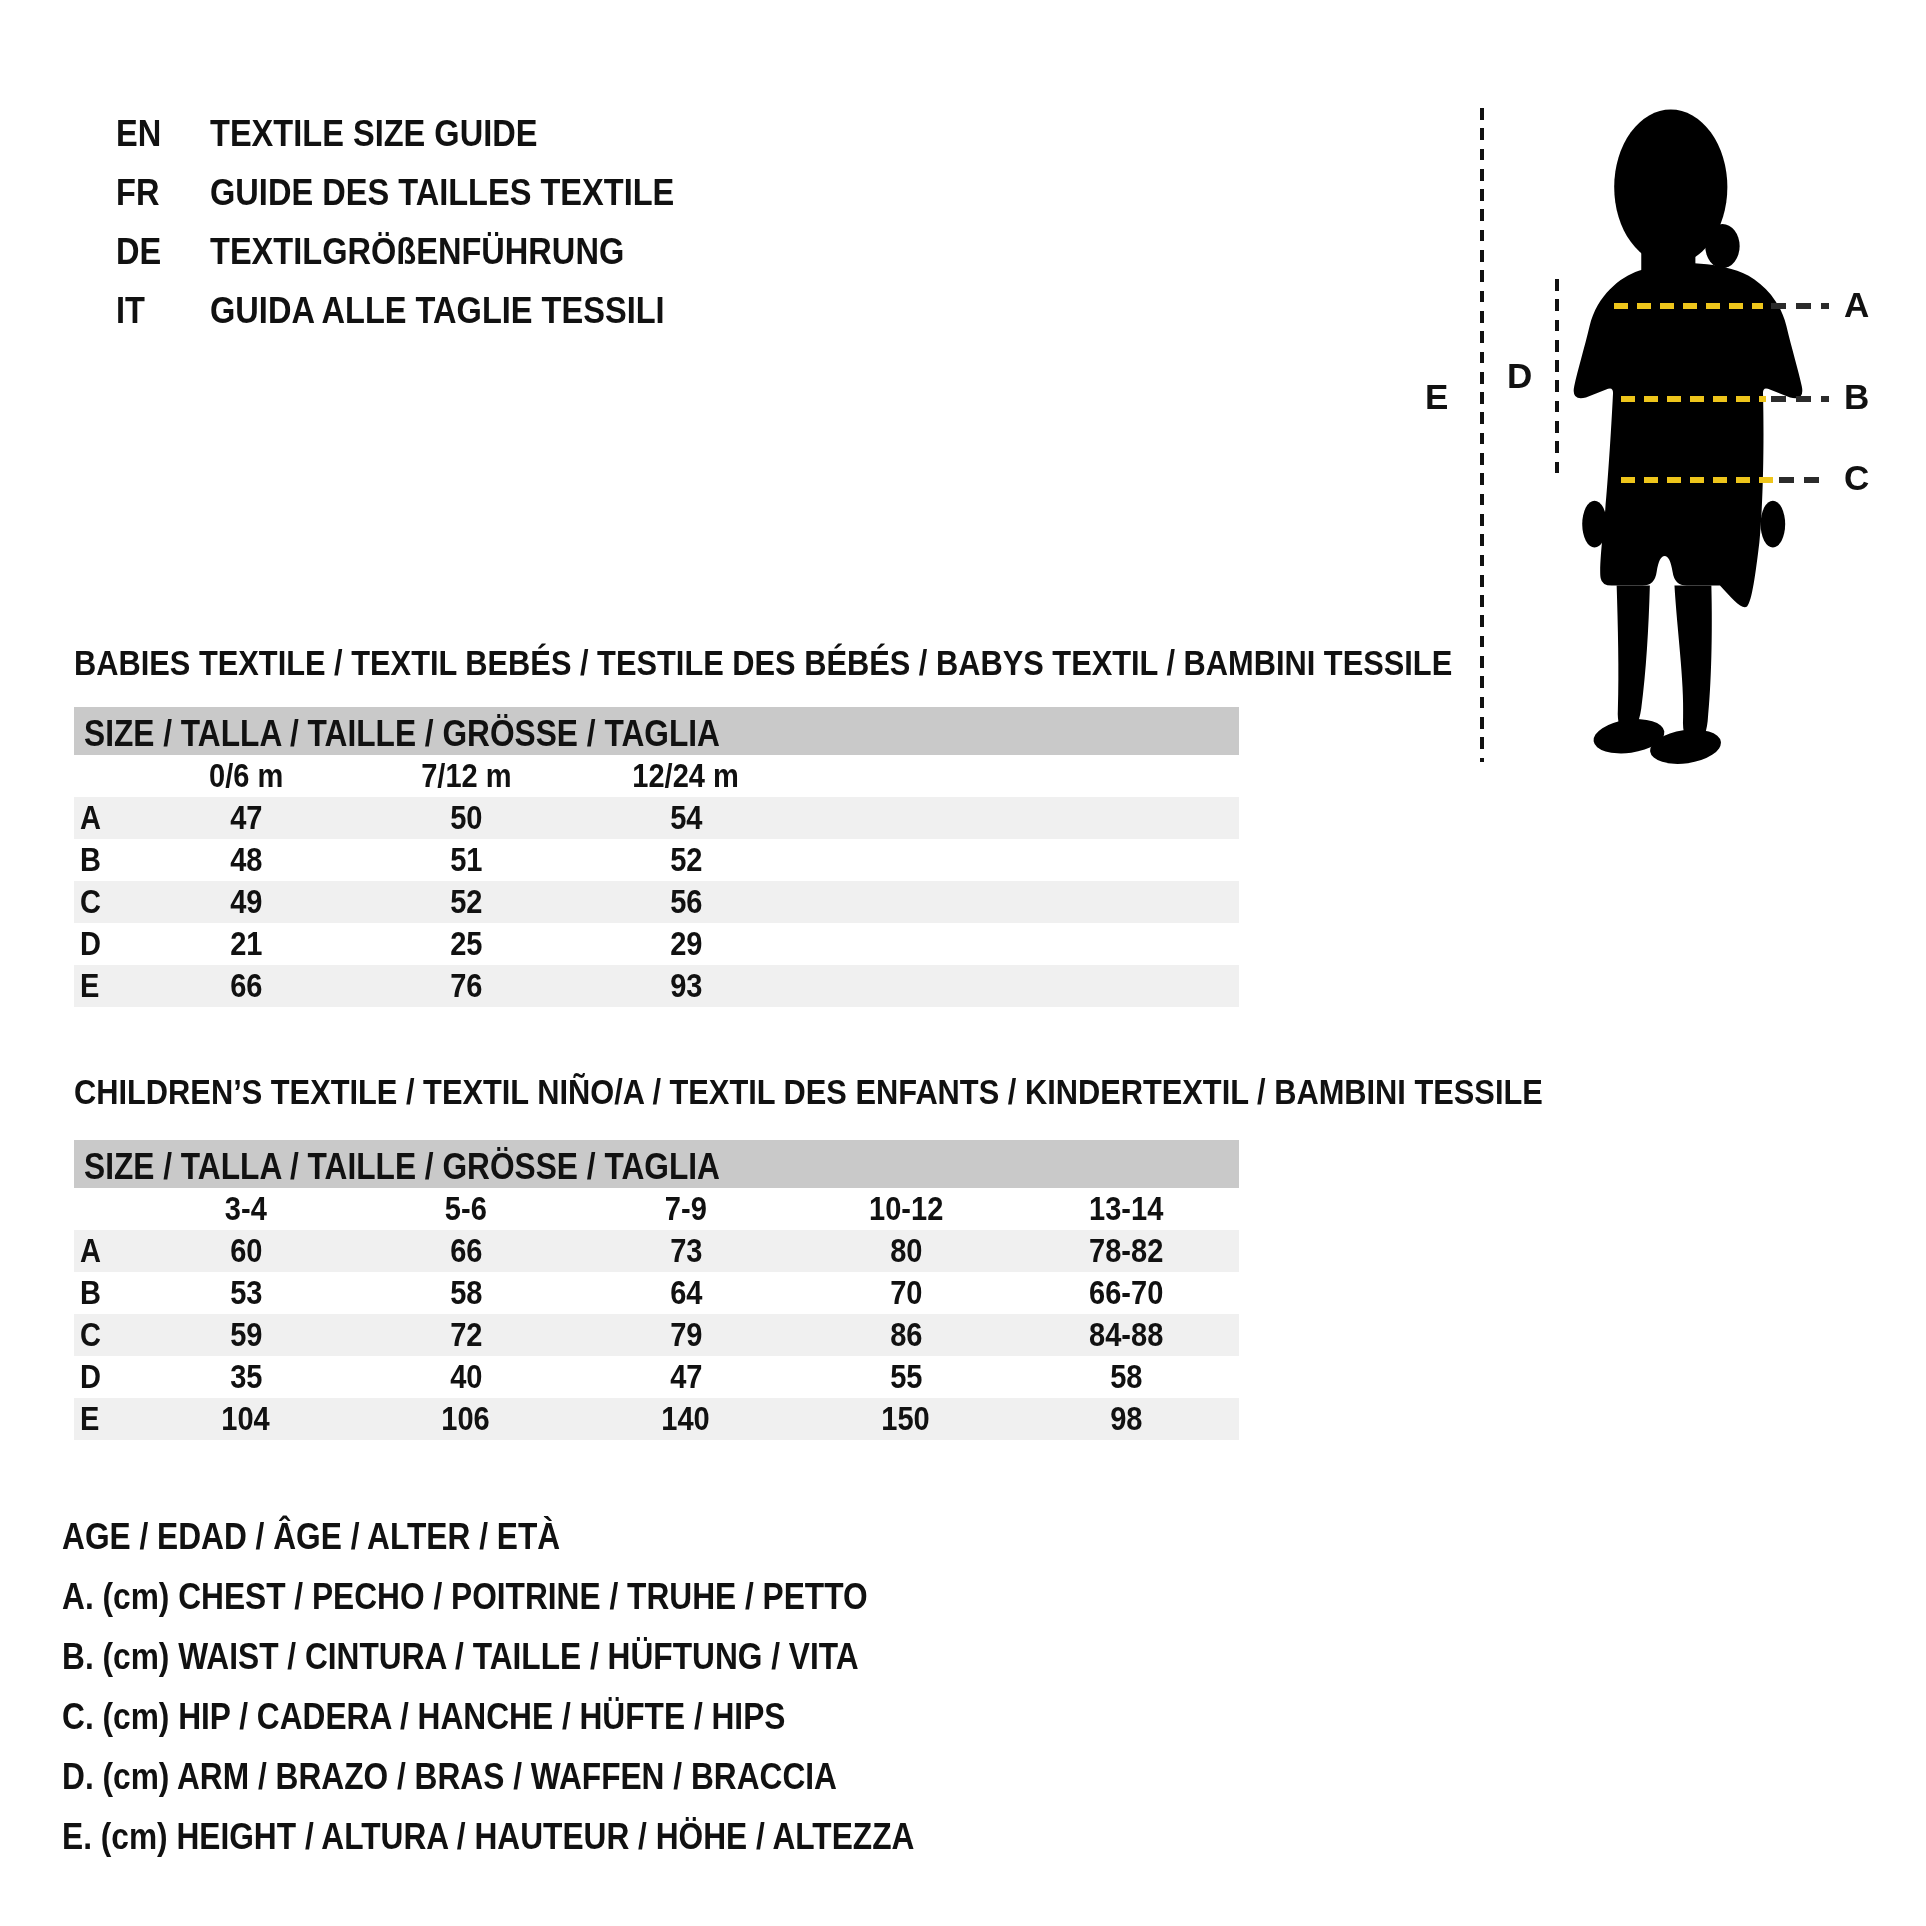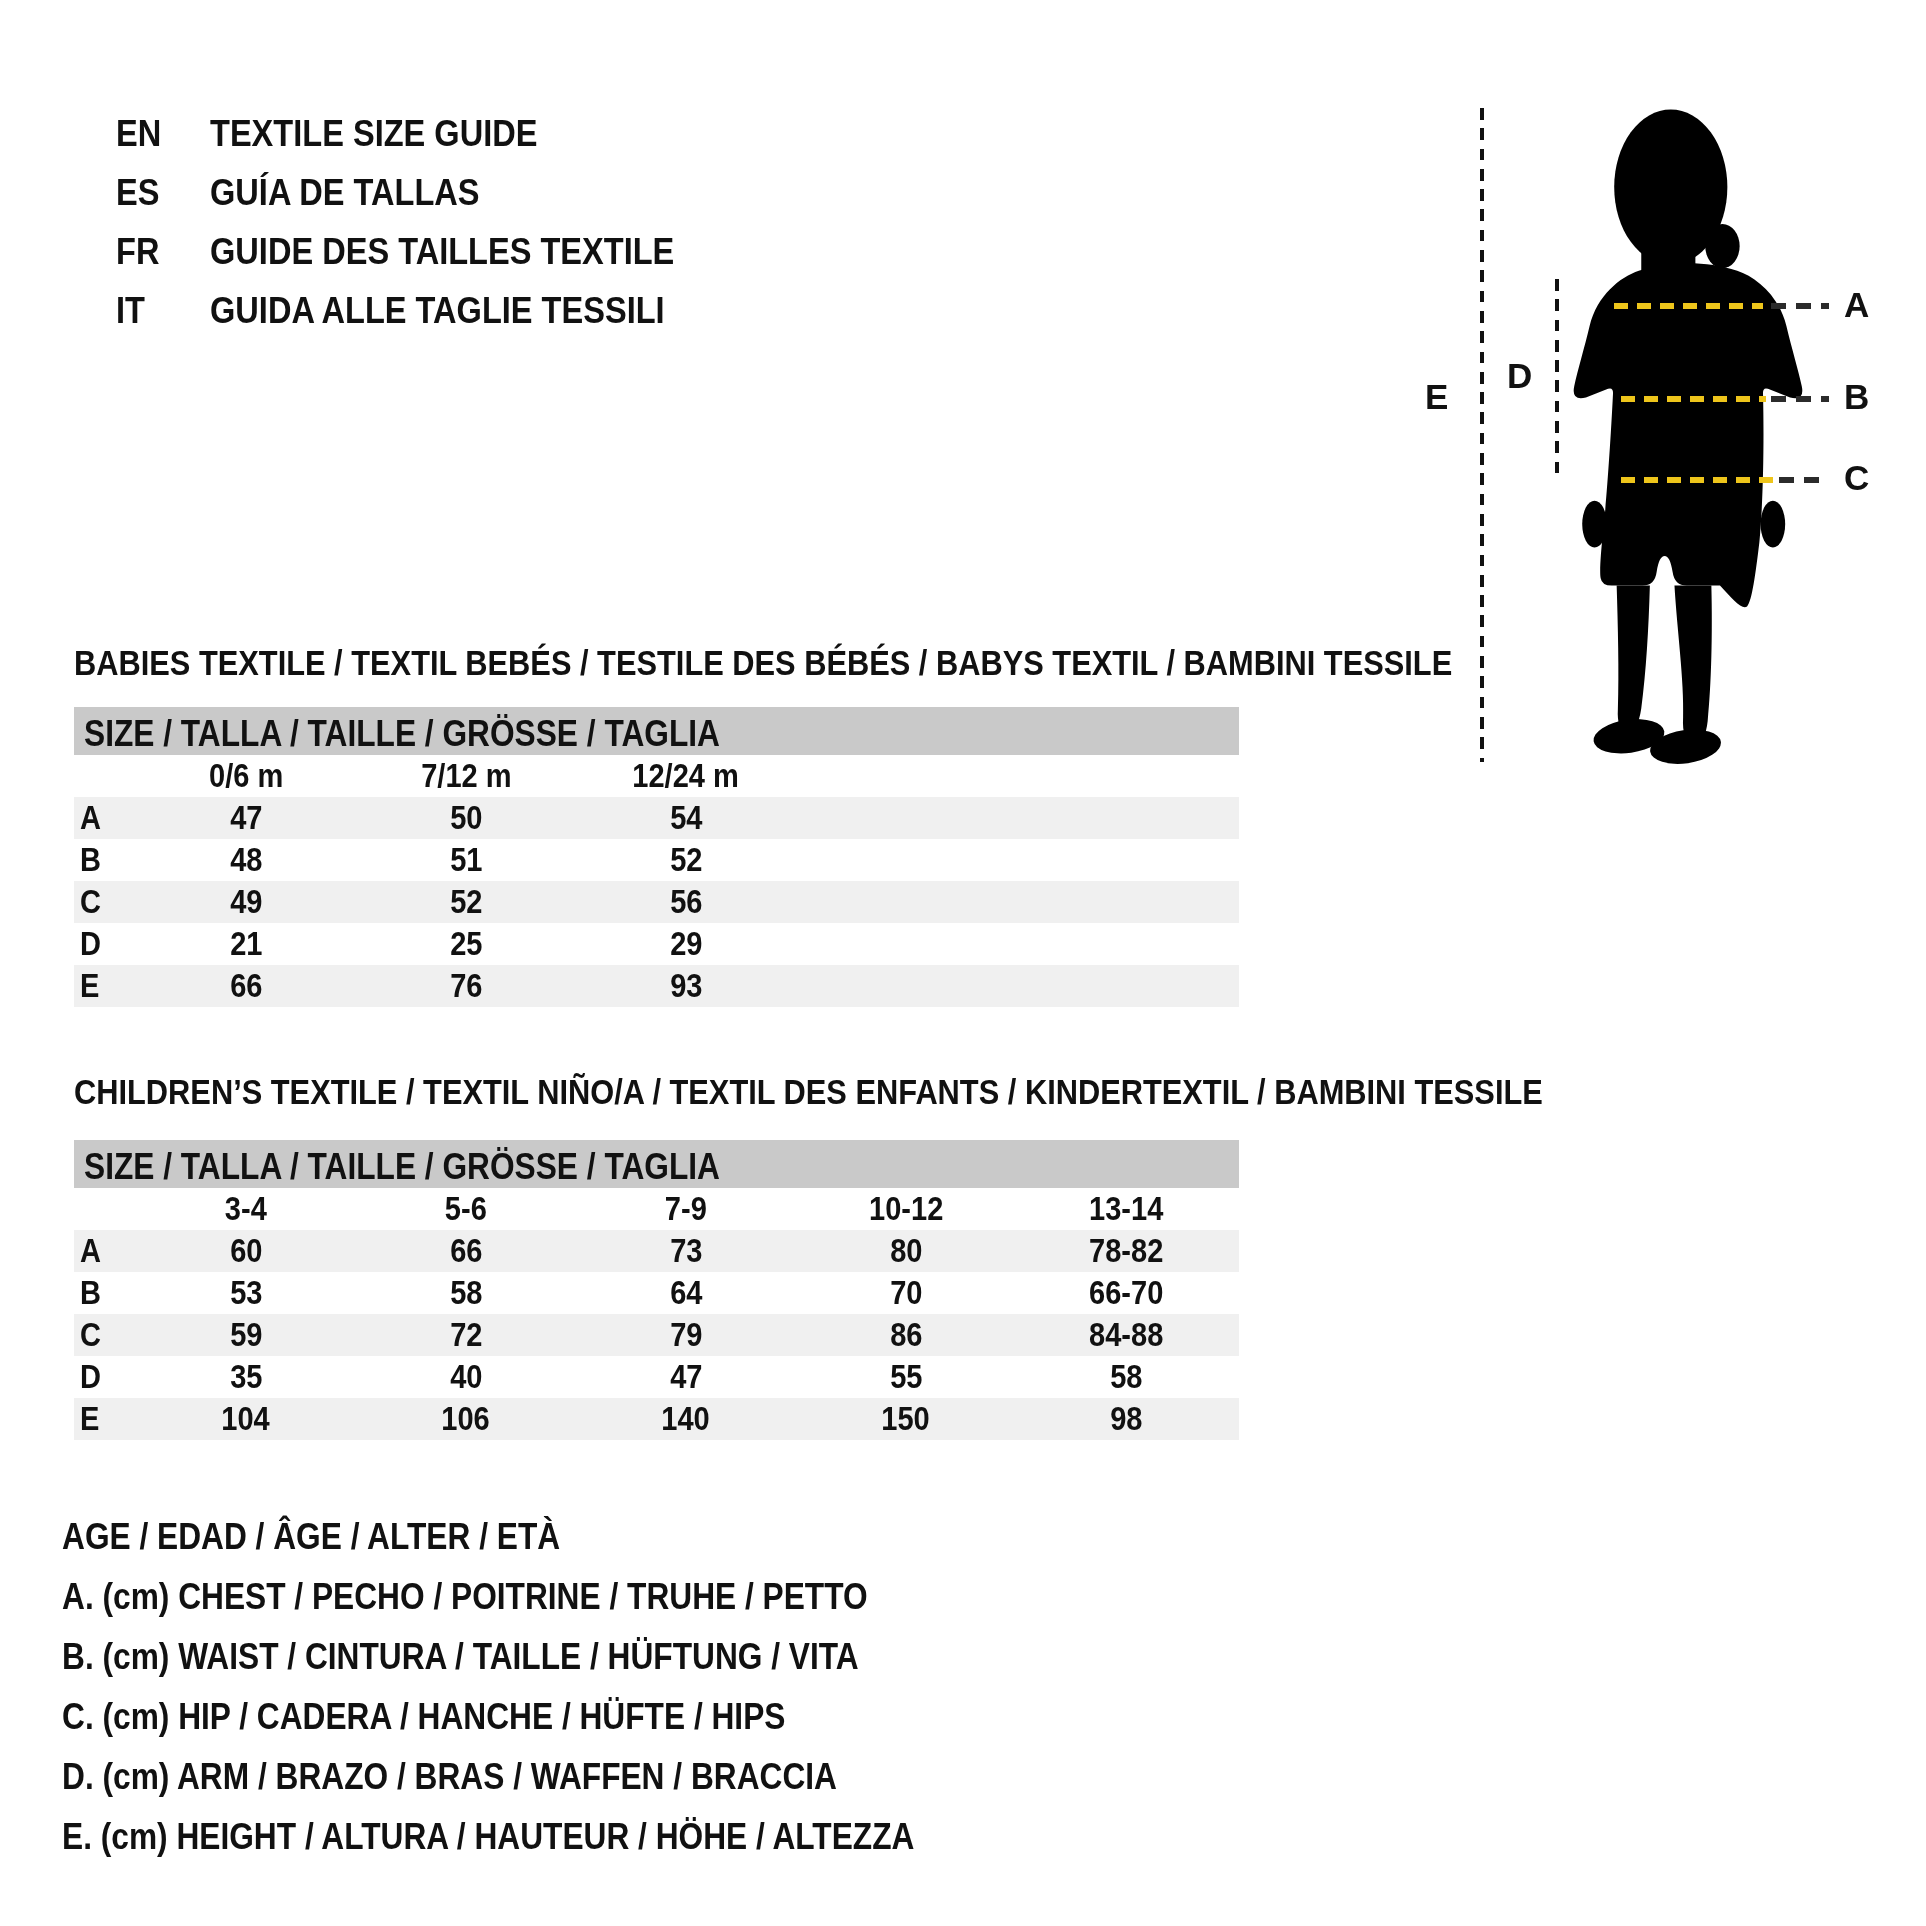--- a/index.html
+++ b/index.html
@@ -60,26 +60,26 @@
 <body>
 
 <div class="canvas">
 
   <section class="lang-block">
     <div class="lang-row">
       <span class="lang-code"><span class="cond">EN</span></span>
       <span class="cond">TEXTILE SIZE GUIDE</span>
     </div>
     <div class="lang-row">
-      <span class="lang-code"><span class="cond">ES</span></span>
-      <span class="cond">GUÍA DE TALLAS</span>
-    </div>
-    <div class="lang-row">
       <span class="lang-code"><span class="cond">FR</span></span>
       <span class="cond">GUIDE DES TAILLES TEXTILE</span>
+    </div>
+    <div class="lang-row">
+      <span class="lang-code"><span class="cond">DE</span></span>
+      <span class="cond">TEXTILGRÖßENFÜHRUNG</span>
     </div>
     <div class="lang-row">
       <span class="lang-code"><span class="cond">IT</span></span>
       <span class="cond">GUIDA ALLE TAGLIE TESSILI</span>
     </div>
   </section>
 
   <div class="vline e-line"></div>
   <div class="vline d-line"></div>
 

